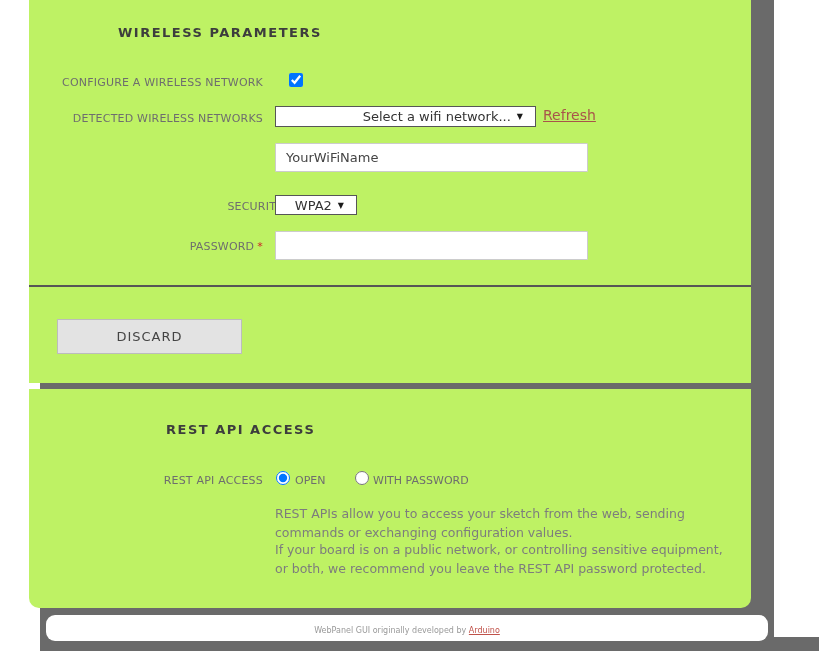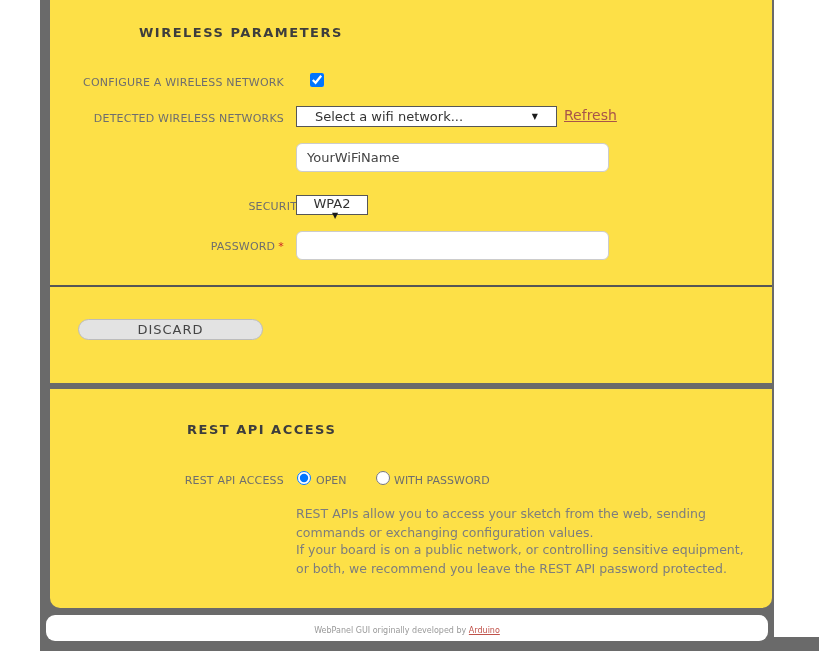--- a/index.html
+++ b/index.html
@@ -4,58 +4,58 @@
 <style>
   * { margin:0; padding:0; box-sizing:border-box; }
   html,body { background:#ffffff; }
   .root {
     position:relative; width:819px; height:651px; overflow:hidden;
     background:#ffffff; font-family:"DejaVu Sans", sans-serif;
   }
   .body-col { position:absolute; left:40px; top:0; width:734px; height:651px; background:#6a6a6a; }
   .body-col-ext { position:absolute; left:774px; top:637px; width:45px; height:14px; background:#6a6a6a; }
 
-  .panel { position:absolute; left:50px; width:722px; background:#fde047;text-decoration:underline; }
+  .panel { position:absolute; left:29px; width:722px; background:#bef264;text-decoration:underline; }
   .panel-1 { top:0; height:383px; }
   .panel-2 { top:389px; height:219px; border-radius:0 0 10px 10px; }
   .footer-bar {
     position:absolute; left:46px; top:615px; width:722px; height:26px;
     background:#ffffff; border-radius:9px; text-align:center; line-height:26px;
   }
 
   .section-title {
     position:absolute; font-size:13px; font-weight:bold; color:#3d3d3d;
     letter-spacing:1.5px;
   }
   .form-label {
     position:absolute; left:0; width:234px; text-align:right;
     font-size:11px; color:#6e6e6e; letter-spacing:.2px; white-space:nowrap;
   }
   .req { color:#cc2222; margin-left:3px; font-size:11px; }
 
   .text-input {
     position:absolute; left:246px; width:313px; height:29px;
-    border:1px solid #cccccc; border-radius:6px; background:#fff;
+    border:1px solid #cccccc; border-radius:1px; background:#fff;
     font-family:"DejaVu Sans", sans-serif; font-size:13px; color:#444;
     padding:0 10px; outline:none;
   }
   .select-box {
     position:absolute; background:#ffffff; border:1px solid #565656;
-    display:flex; align-items:center; justify-content:space-between;
-    font-size:13px; color:#333333; padding:0 18px; cursor:default;
+    display:flex; align-items:center; justify-content:flex-end;
+    font-size:13px; color:#333333; padding:0 12px; cursor:default;
   }
   .select-box .arrow { font-size:8px; color:#1a1a1a; margin-left:6px; }
 
   .link { text-decoration:underline; cursor:pointer; }
   .refresh-link { position:absolute; left:514px; top:107px; font-size:14px; color:#a8544a; }
 
   .divider { position:absolute; left:0; top:285px; width:722px; height:2px; background:#565656; }
 
   .btn {
-    position:absolute; top:319px; height:21px; border-radius:16px;
+    position:absolute; top:319px; height:35px; border-radius:0;
     font-family:"DejaVu Sans", sans-serif; font-size:13px; letter-spacing:1px;
     display:flex; align-items:center; justify-content:center; cursor:pointer;
   }
   .btn-discard { left:28px; width:185px; background:#e3e3e3; border:1px solid #bcbcbc; color:#444444; }
   .btn-configure { left:227px; width:464px; background:#d21e27; border:1px solid #b81a22; color:#ffffff; font-weight:bold; }
 
   .checkbox { position:absolute; left:260px; top:73px; width:14px; height:14px; }
   .radio { position:absolute; width:14px; height:14px; }
   .radio-label { position:absolute; font-size:11px; color:#6e6e6e; white-space:nowrap; }
 
@@ -82,21 +82,21 @@
     <div class="form-label" style="top:112px;">DETECTED WIRELESS NETWORKS</div>
     <div class="select-box" style="left:246px; top:106px; width:261px; height:21px;">
       <span>Select a wifi network...</span>
       <span class="arrow">▼</span>
     </div>
     <a class="link refresh-link">Refresh</a>
 
     <input type="text" class="text-input" style="top: 143px;" value="YourWiFiName">
 
     <div class="form-label" style="top:200px;margin-left:20px;">SECURITY</div>
-    <div class="select-box" style="left:246px; top:195px; width:72px; height:20px;flex-direction:column;">
+    <div class="select-box" style="left:246px; top:195px; width:82px; height:20px;">
       <span>WPA2</span>
       <span class="arrow">▼</span>
     </div>
 
     <div class="form-label" style="top:240px;">
       <span>PASSWORD</span><span class="req">*</span>
     </div>
     <input type="password" class="text-input" style="top: 231px;">
 
     <div class="divider"></div>

